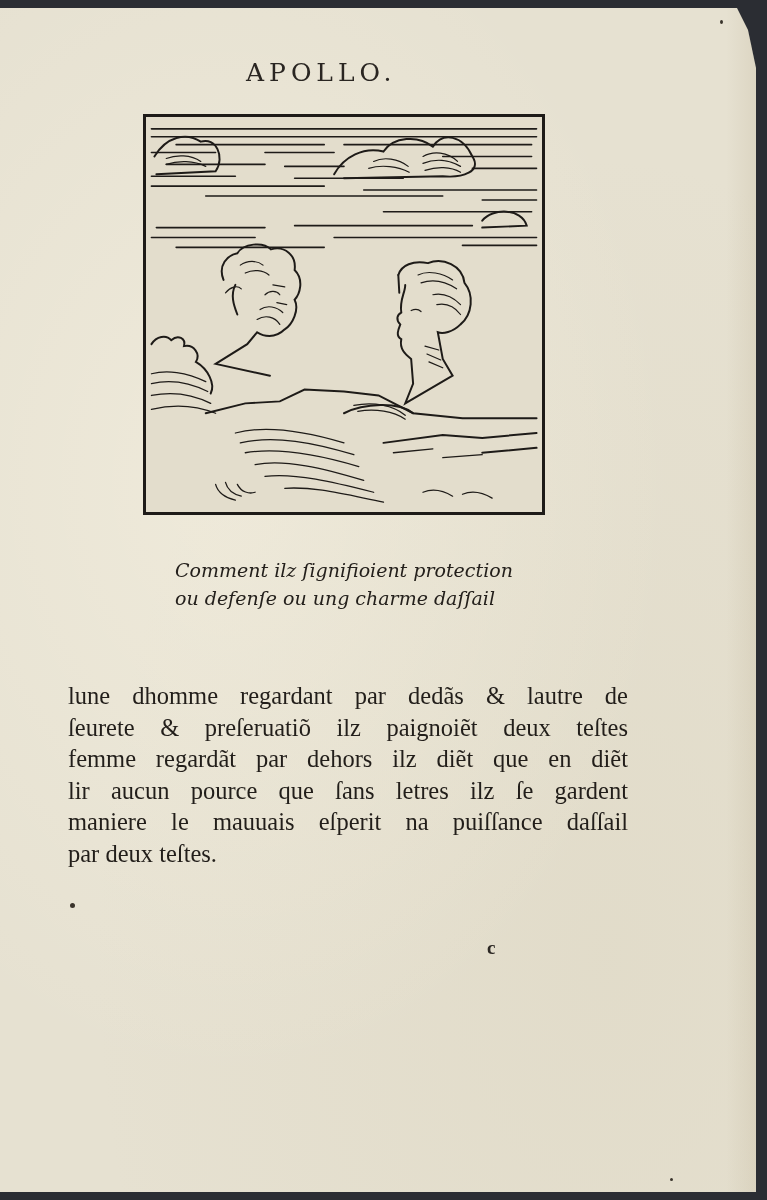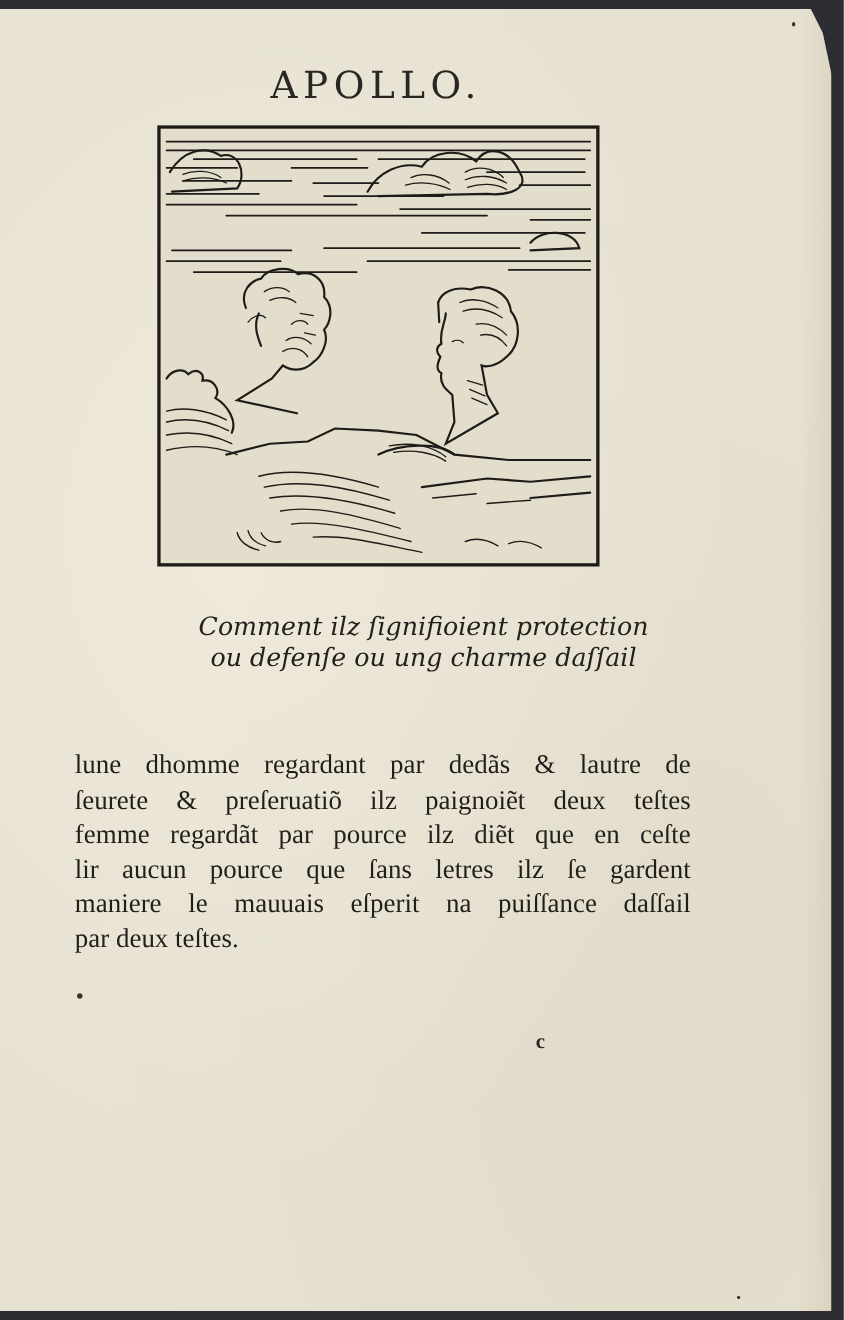--- a/index.html
+++ b/index.html
@@ -17,40 +17,39 @@
       #e6e1d1;
     clip-path: polygon(0 0, 737px 0, 748px 22px, 756px 60px, 756px 100%, 0 100%);
   }
   .page::after{
     content:""; position:absolute; right:0; top:0; width:30px; height:100%;
     background:linear-gradient(90deg, rgba(0,0,0,0), rgba(150,130,90,0.12));
   }
   .running-head {
     position:absolute; left:246px; top:50px;
     font-family:"DejaVu Serif", serif;
-    font-size:34px; letter-spacing:5px;
+    font-size:25px; letter-spacing:5px;
     color:#2a2622;
   }
   .woodcut {
     position:absolute; left:143px; top:106px;
     width:402px; height:401px;
     border:3px solid #1e1b18;
     box-sizing:border-box;
     background:#e3ddcc;
     overflow:hidden;
   }
   .woodcut svg { width:100%; height:100%; display:block; }
   .caption {
     position:absolute; left:175px; top:548px;
     font-family:"DejaVu Serif", serif;
     font-style:italic;
-    font-size:23px; line-height:28px;
+    font-size:19px; line-height:28px;
     color:#24201c;
     width:420px;
-    text-align:center;
   }
   .caption div { white-space:nowrap; }
   .body-text {
     position:absolute; left:68px; top:672px;
     font-family:"Liberation Serif", serif;
     font-size:24.5px; line-height:31.5px;
     color:#221e1a;
     width:560px;
   }
   .body-text div { white-space:nowrap; text-align:justify; text-align-last:justify; }
@@ -176,21 +175,21 @@
   </div>
 
   <div class="caption">
     <div>Comment ilz ſignifioient protection</div>
     <div>ou defenſe ou ung charme daſſail</div>
   </div>
 
   <div class="body-text">
     <div>lune dhomme regardant par dedãs &amp; lautre  de</div>
     <div>ſeurete &amp; preſeruatiõ ilz paignoiẽt deux teſtes</div>
-    <div>femme regardãt par pource ilz diẽt que en ceſte</div>
+    <div>femme regardãt par dehors ilz diẽt que en diẽt</div>
     <div>lir aucun pource que ſans letres  ilz ſe  gardent</div>
     <div>maniere le mauuais eſperit na puiſſance daſſail</div>
     <div class="last">par deux teſtes.</div>
   </div>
 
   <div class="signature">c</div>
 
   <span class="speck" style="left:70px;top:895px;width:5px;height:5px;"></span>
   <span class="speck" style="left:720px;top:12px;width:3px;height:4px;"></span>
   <span class="speck" style="left:670px;top:1170px;width:3px;height:3px;"></span>

